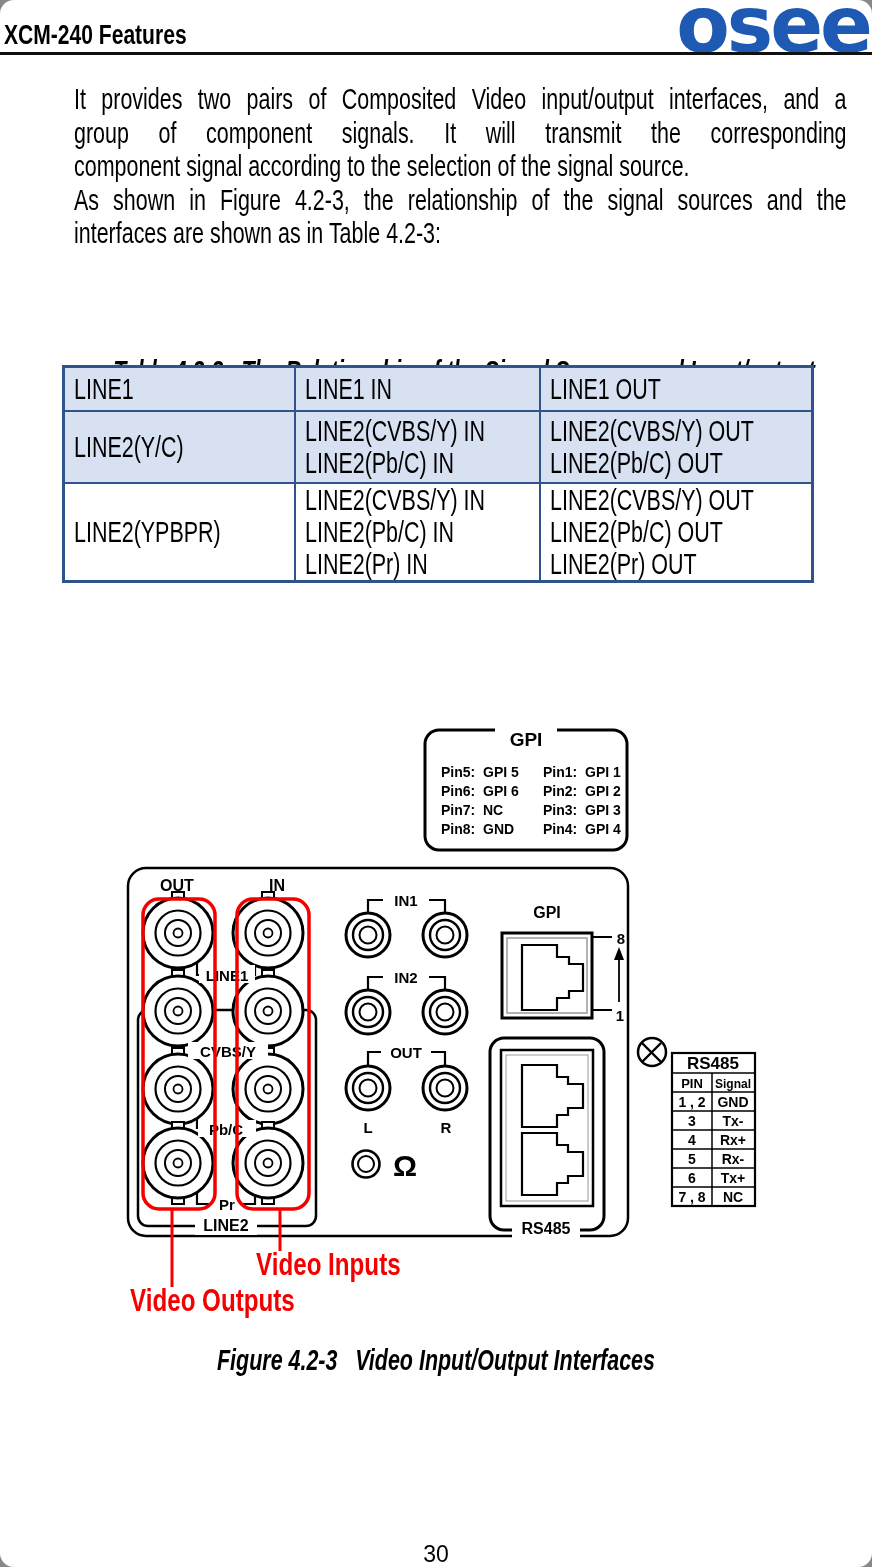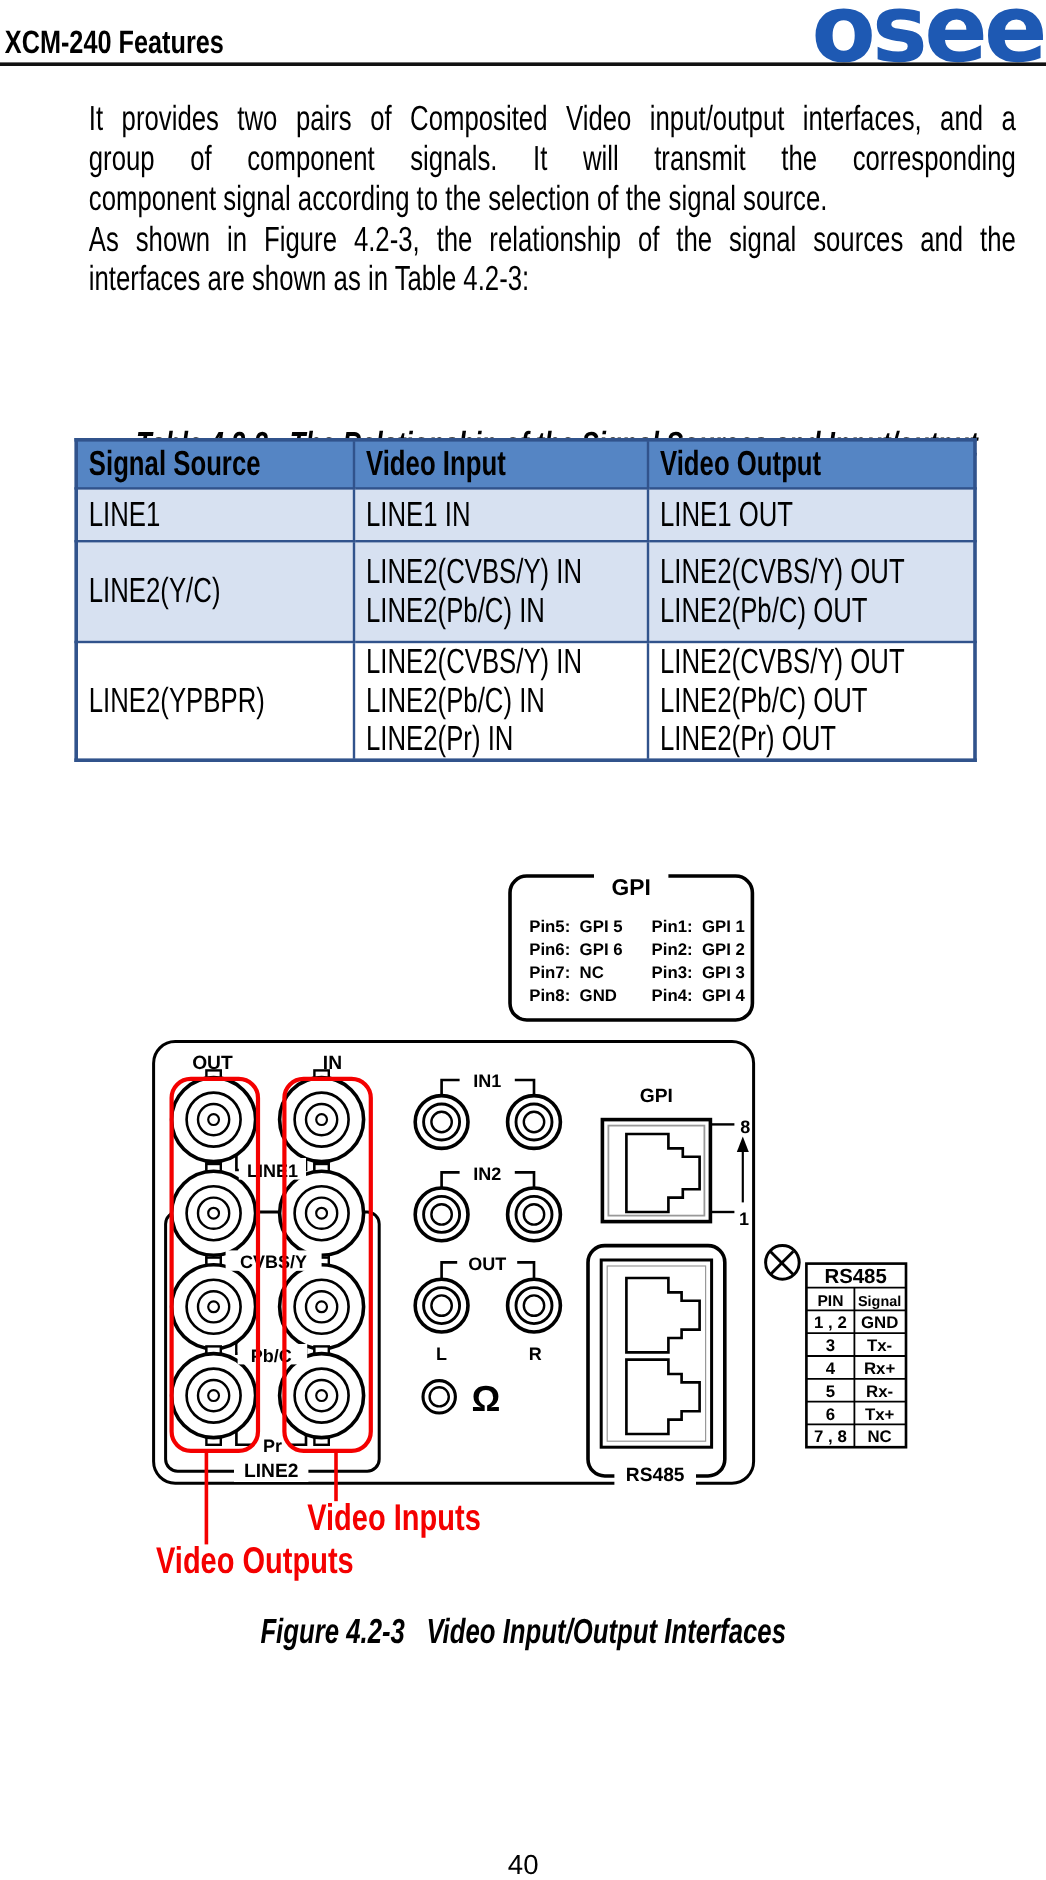--- a/index.html
+++ b/index.html
@@ -4,21 +4,21 @@
 <style>
   :root{
     --table-header-bg:#5585C4;
     --table-row-shade:#D7E1F1;
     --table-border:#31538C;
     --accent-red:#F40000;
     --logo-blue:#1E59B3;
   }
   html,body{margin:0;padding:0;background:#888;}
   .page{position:relative;width:872px;height:1567px;background:#fff;margin:0 auto;
-        font-family:"Liberation Sans",sans-serif;color:#000;overflow:hidden;}
+        font-family:"Liberation Sans",sans-serif;color:#000;overflow:hidden;border-radius:14px;}
   
   .hdr-title{position:absolute;left:4px;top:20px;font-size:27px;font-weight:bold;
              transform:scaleX(0.78);transform-origin:0 0;white-space:pre;}
   .hdr-rule{position:absolute;left:0;top:52px;width:872px;height:3px;background:#111;}
   .hdr-logo{position:absolute;right:2px;top:-14px;font-size:78px;font-weight:900;
             color:var(--logo-blue);letter-spacing:-3px;line-height:78px;
             font-family:"DejaVu Sans","Liberation Sans",sans-serif;}
   
   .body-block{position:absolute;left:74px;top:83px;width:1044px;font-size:29px;
               line-height:33.5px;transform:scaleX(0.74);transform-origin:0 0;}
@@ -71,43 +71,32 @@
     <div>Interfaces</div>
   </div>
 
   <table class="sigtable">
     <colgroup>
         <col style="width:231px">
         <col style="width:245px">
         <col style="width:273px">
       </colgroup>
     <tbody>
-        <tr style="height:40px">
-      <th>
-            <div class="cw">Signal Source</div>
-          </th>
-      <th>
-            <div class="cw">Video Input</div>
-          </th>
-      <th>
-            <div class="cw">Video Output</div>
-          </th>
+    <tr class="shade" style="height:44px">
+      <td>
+            <div class="cw">LINE1</div>
+          </td>
+      <td>
+            <div class="cw">LINE1 IN</div>
+          </td>
+      <td>
+            <div class="cw">LINE1 OUT</div>
+          </td>
     </tr>
-    <tr class="shade" style="height:44px">
-      <td>
-            <div class="cw">LINE1</div>
-          </td>
-      <td>
-            <div class="cw">LINE1 IN</div>
-          </td>
-      <td>
-            <div class="cw">LINE1 OUT</div>
-          </td>
-    </tr>
-    <tr class="shade" style="height:84px">
+    <tr class="shade" style="height:72px">
       <td>
             <div class="cw">LINE2(Y/C)</div>
           </td>
       <td>
             <div class="cw">
         <div>LINE2(CVBS/Y) IN</div>
               <div>LINE2(Pb/C) IN</div>
             </div>
           </td>
       <td>
@@ -286,15 +275,15 @@
     </g>
 
     <line class="red" stroke-width="3" x1="172" y1="1209" x2="172" y2="1287"></line>
     <line class="red" stroke-width="3" x1="280" y1="1209" x2="280" y2="1251"></line>
   </svg>
 
   <div class="red-label" style="left:256px;top:1247px;">Video Inputs</div>
   <div class="red-label" style="left:130px;top:1283px;">Video Outputs</div>
 
   <div class="fig-caption">Figure 4.2-3&nbsp;&nbsp;&nbsp;Video Input/Output Interfaces</div>
-  <div class="page-number">40</div>
+  <div class="page-number">30</div>
 
 </div>
 
 </body></html>

